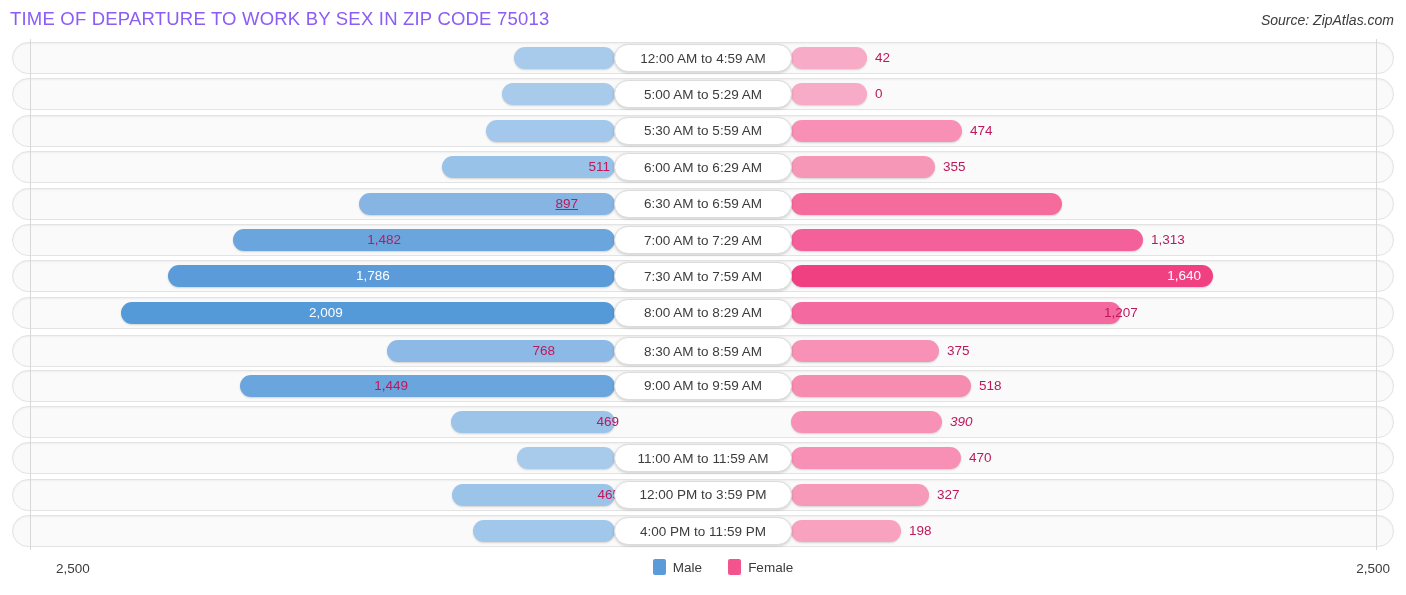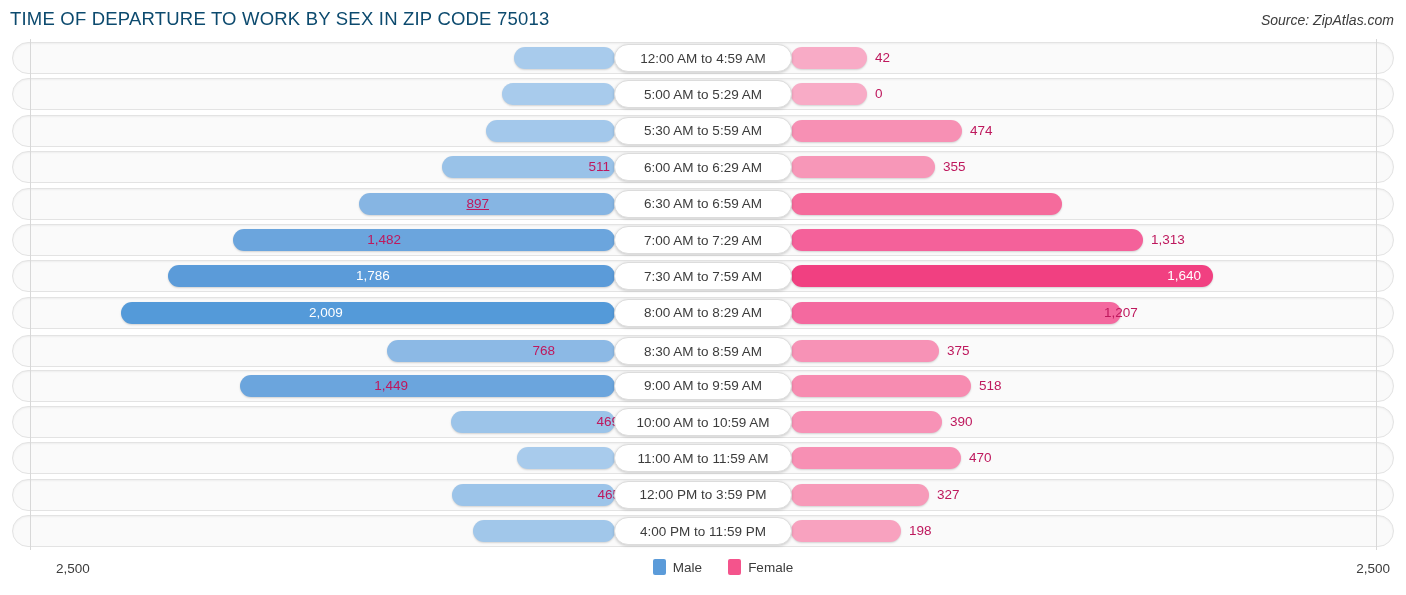--- a/index.html
+++ b/index.html
@@ -18,21 +18,21 @@
   
   .header {
     position: absolute;
     left: 0; top: 0;
     width: 1406px; height: 40px;
   }
   .chart-title {
     position: absolute;
     left: 10px; top: 8px;
     font-size: 18.5px;
-    color: #0c4a6e;
+    color: #8b5cf6;
     letter-spacing: .2px;
     white-space: nowrap;
   }
   .source {
     position: absolute;
     right: 12px; top: 12px;
     font-size: 14px;
     font-style: italic;
     color: #3c3c3c;
     white-space: nowrap;
@@ -199,21 +199,21 @@
       <div class="val" style="right: 784px;">511</div>
       <div class="val" style="left: 931px;">355</div>
       <div class="cat-pill">6:00 AM to 6:29 AM</div>
     </div>
     <div class="row" style="top: 147.6px;">
       <div class="track"></div>
       <div class="axis-line axis-left"></div>
       <div class="axis-line axis-right"></div>
       <div class="bar bar-male" style="width: 256px; background: rgb(134, 181, 227);"></div>
       <div class="bar bar-female" style="width: 271px; background: rgb(245, 107, 156);"></div>
-      <div class="val" style="right: 905px; text-decoration: underline;">897</div>
+      <div class="val" style="right: 816px; text-decoration: underline;">897</div>
       <div class="val" style="left: 1058px; margin-top: 36px;">937</div>
       <div class="cat-pill">6:30 AM to 6:59 AM</div>
     </div>
     <div class="row" style="top: 184px;">
       <div class="track"></div>
       <div class="axis-line axis-left"></div>
       <div class="axis-line axis-right"></div>
       <div class="bar bar-male" style="width: 382px; background: rgb(107, 165, 221);"></div>
       <div class="bar bar-female" style="width: 352px; background: rgb(244, 97, 154);"></div>
       <div class="val" style="right: 993px;">1,482</div>
@@ -260,22 +260,21 @@
       <div class="val" style="left: 967px;">518</div>
       <div class="cat-pill">9:00 AM to 9:59 AM</div>
     </div>
     <div class="row" style="top: 366px;">
       <div class="track"></div>
       <div class="axis-line axis-left"></div>
       <div class="axis-line axis-right"></div>
       <div class="bar bar-male" style="width: 164px; background: rgb(156, 196, 233);"></div>
       <div class="bar bar-female" style="width: 151px; background: rgb(247, 146, 182);"></div>
       <div class="val" style="right: 775px;">469</div>
-      <div class="val" style="left: 938px;">390</div>
-      <div class="cat-pill">10:00 AM to 10:59 AM</div>
+      <div class="val" style="left: 938px; font-style: italic;">390</div>
     </div>
     <div class="row" style="top: 402.4px;">
       <div class="track"></div>
       <div class="axis-line axis-left"></div>
       <div class="axis-line axis-right"></div>
       <div class="bar bar-male" style="width: 98px; background: rgb(168, 203, 236);"></div>
       <div class="bar bar-female" style="width: 170px; background: rgb(247, 144, 180);"></div>
       <div class="val" style="right: 709px;">140</div>
       <div class="val" style="left: 957px;">470</div>
       <div class="cat-pill">11:00 AM to 11:59 AM</div>

